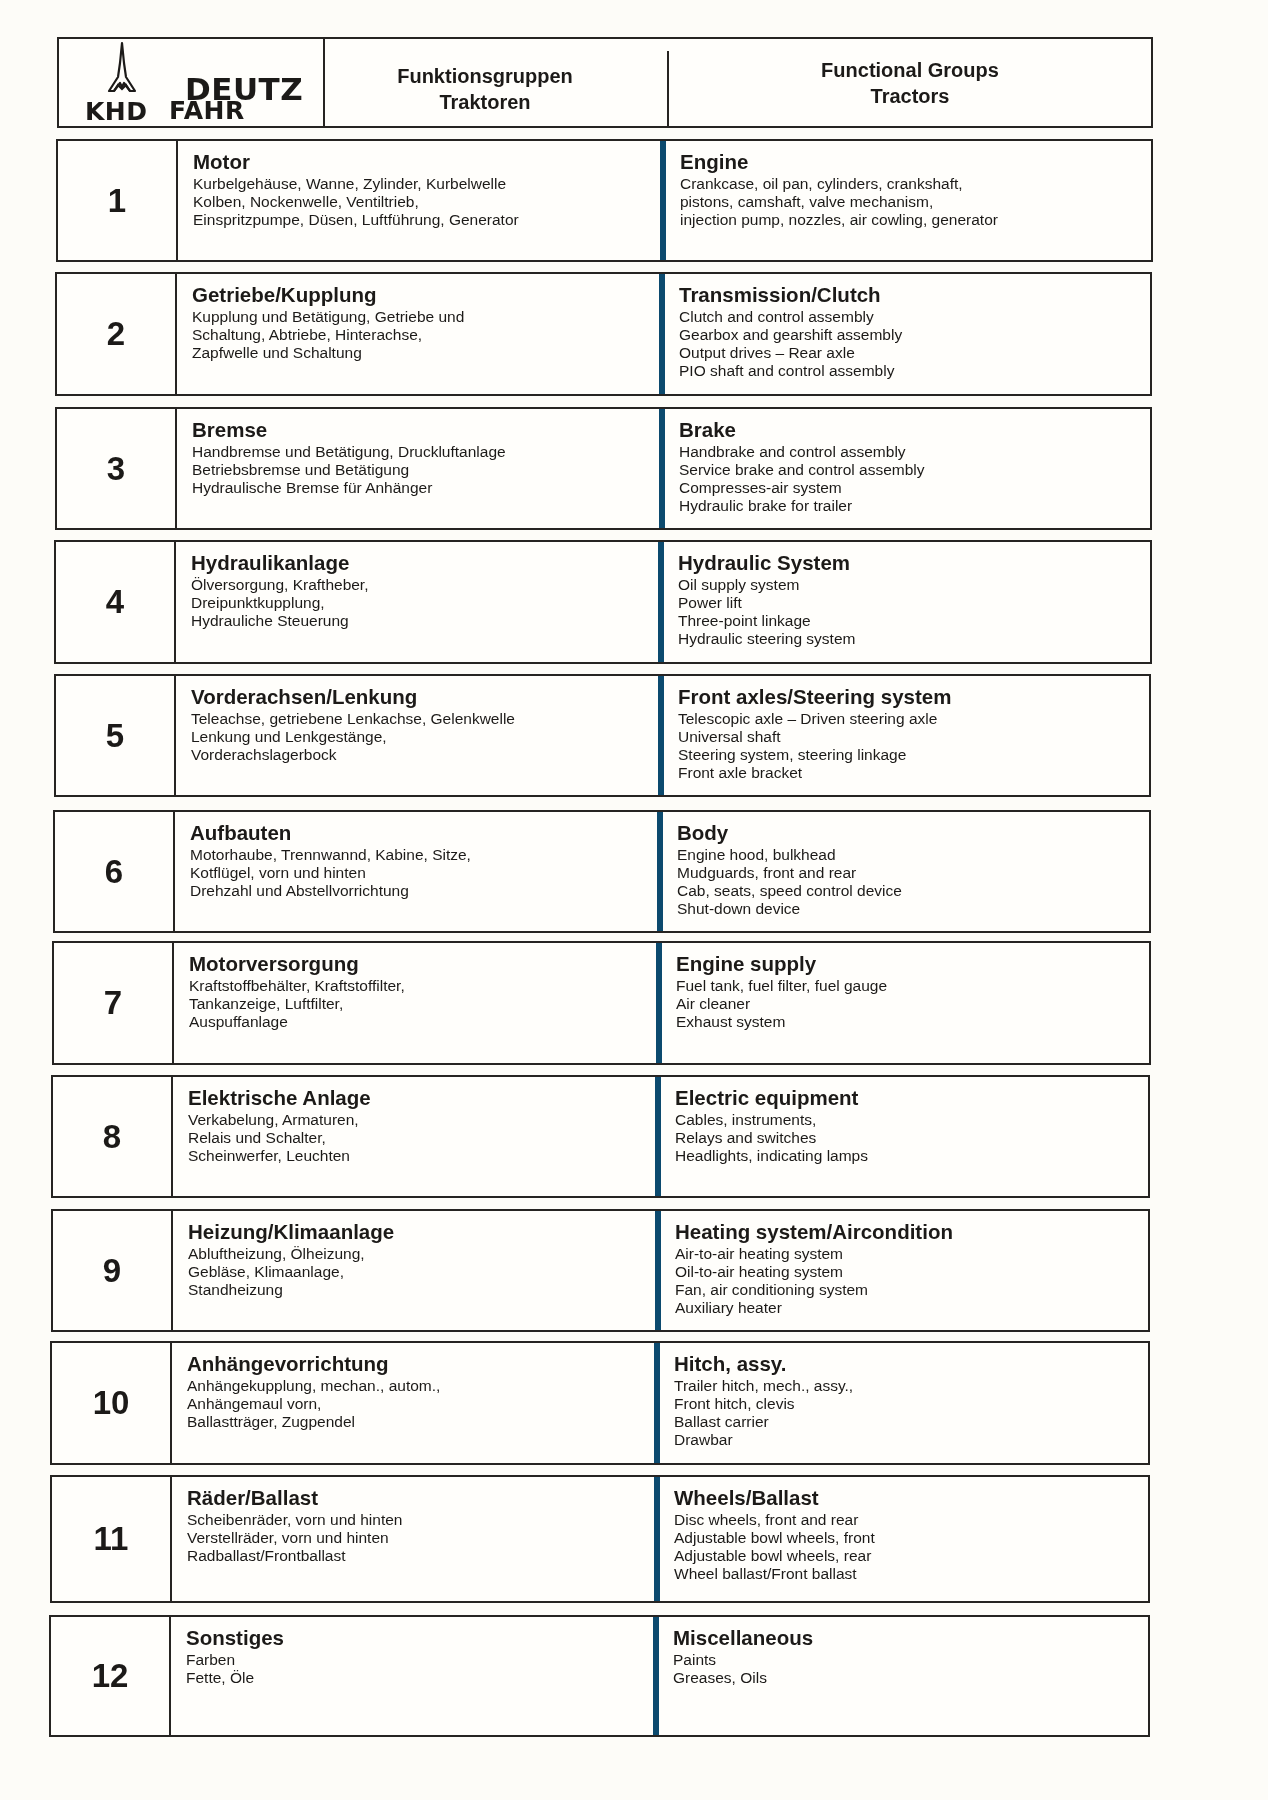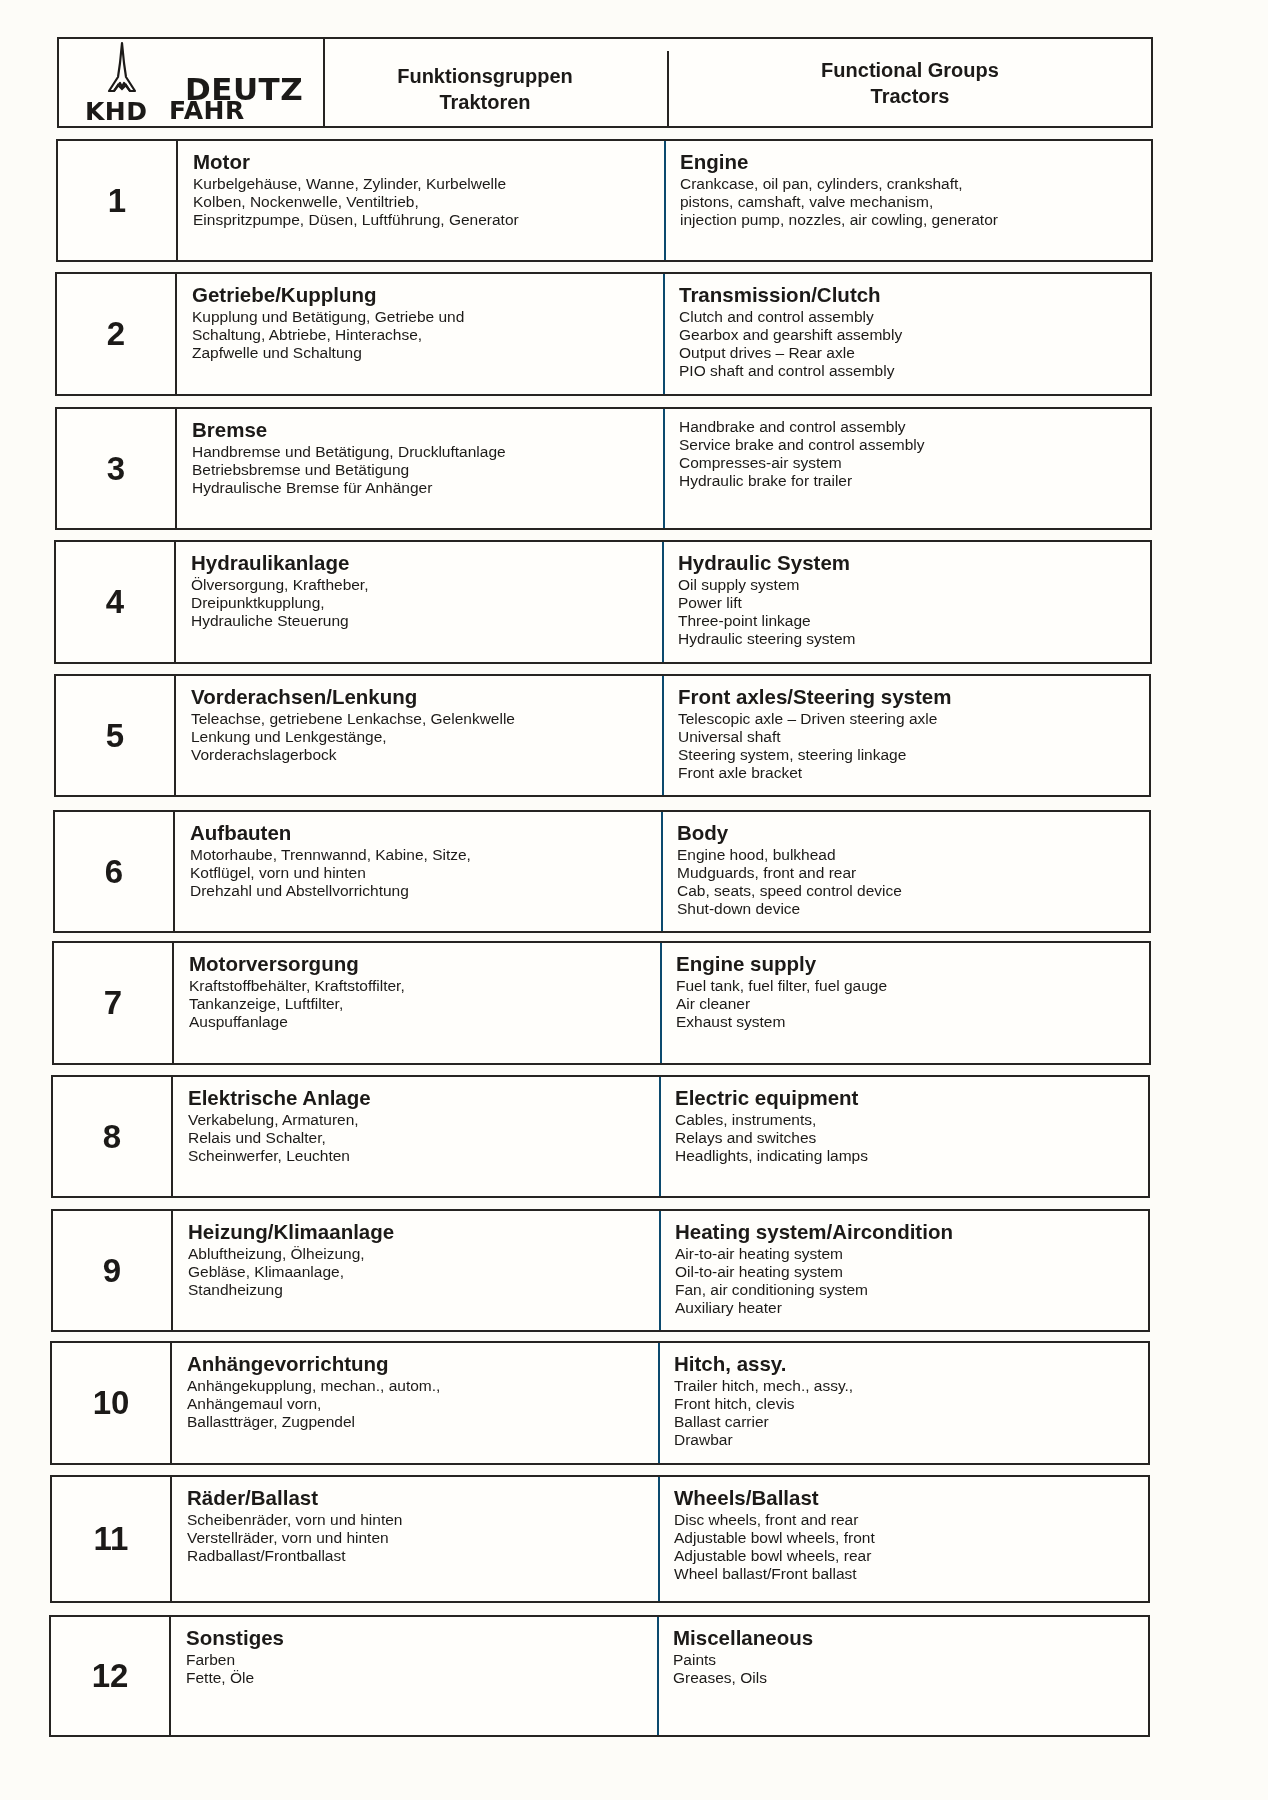--- a/index.html
+++ b/index.html
@@ -36,21 +36,21 @@
   .brand-fahr { left: 90px; top: 57px; font-size: 25px; }
 
   .row .num-cell {
     position: absolute; left: 0; top: 0; bottom: 0; width: 118px;
     border-right: 2px solid #262422;
     display: flex; align-items: center; justify-content: center;
     font-weight: bold; font-size: 33px;
   }
   .row .de-cell {
     position: absolute; left: 120px; top: 0; bottom: 0; width: 488px;
-    border-right: 2px solid #0c4a6e;
+    border-right: 6px solid #0c4a6e;
     padding: 9px 0 0 15px; box-sizing: border-box;
   }
   .row .en-cell {
     position: absolute; left: 610px; right: 0; top: 0; bottom: 0;
     padding: 9px 0 0 12px; box-sizing: border-box;
   }
   .title { font-weight: bold; font-size: 20.5px; line-height: 24px; margin-bottom: 1px; }
   .line { font-size: 15.5px; line-height: 18px; }
 </style>
 </head>
@@ -110,20 +110,21 @@
     </div>
     <div class="box row" style="left: 55px; top: 407px; width: 1097px; height: 123px;">
       <div class="num-cell">3</div>
       <div class="de-cell">
         <div class="title">Bremse</div>
         <div class="line">Handbremse und Betätigung, Druckluftanlage</div>
         <div class="line">Betriebsbremse und Betätigung</div>
         <div class="line">Hydraulische Bremse für Anhänger</div>
       </div>
       <div class="en-cell">
+        <div class="title">Brake</div>
         <div class="line">Handbrake and control assembly</div>
         <div class="line">Service brake and control assembly</div>
         <div class="line">Compresses-air system</div>
         <div class="line">Hydraulic brake for trailer</div>
       </div>
     </div>
     <div class="box row" style="left: 54px; top: 540px; width: 1098px; height: 124px;">
       <div class="num-cell">4</div>
       <div class="de-cell">
         <div class="title">Hydraulikanlage</div>

